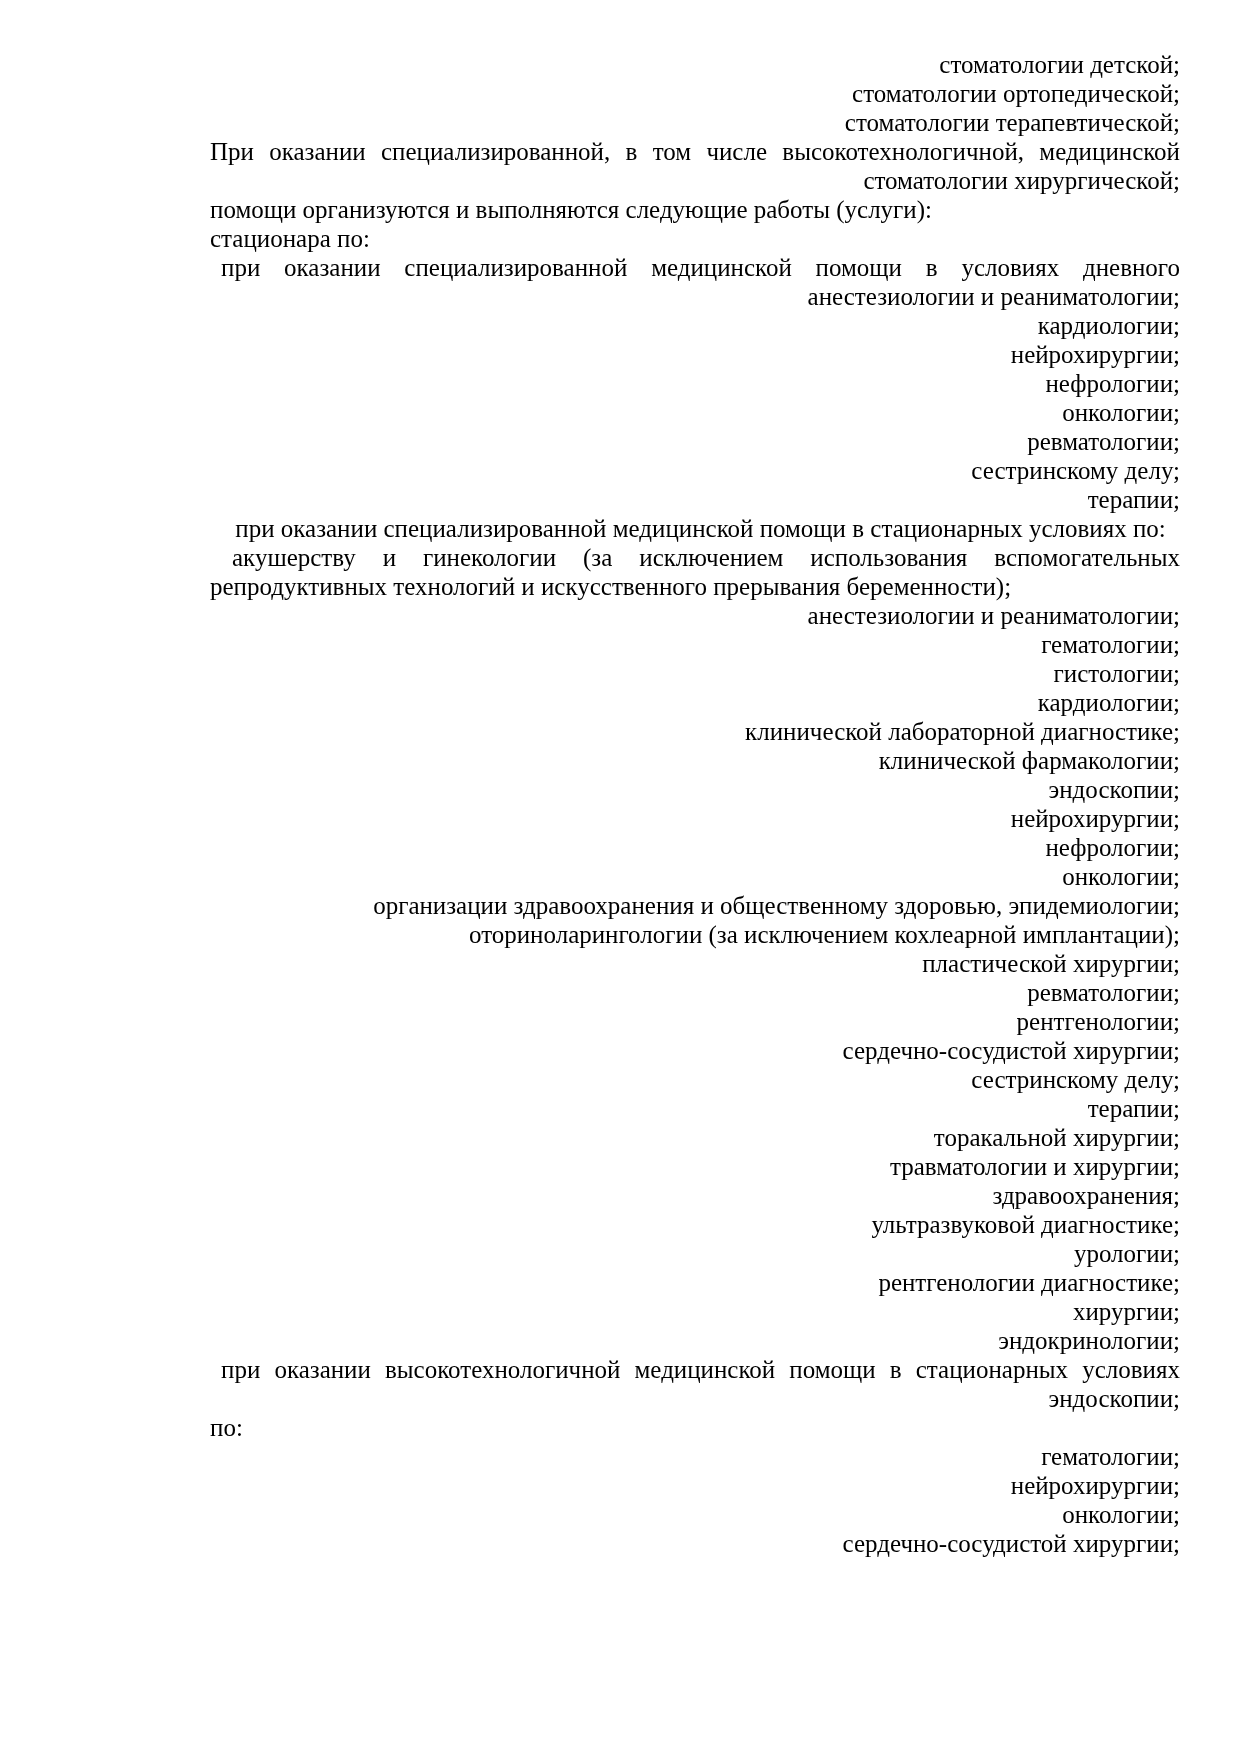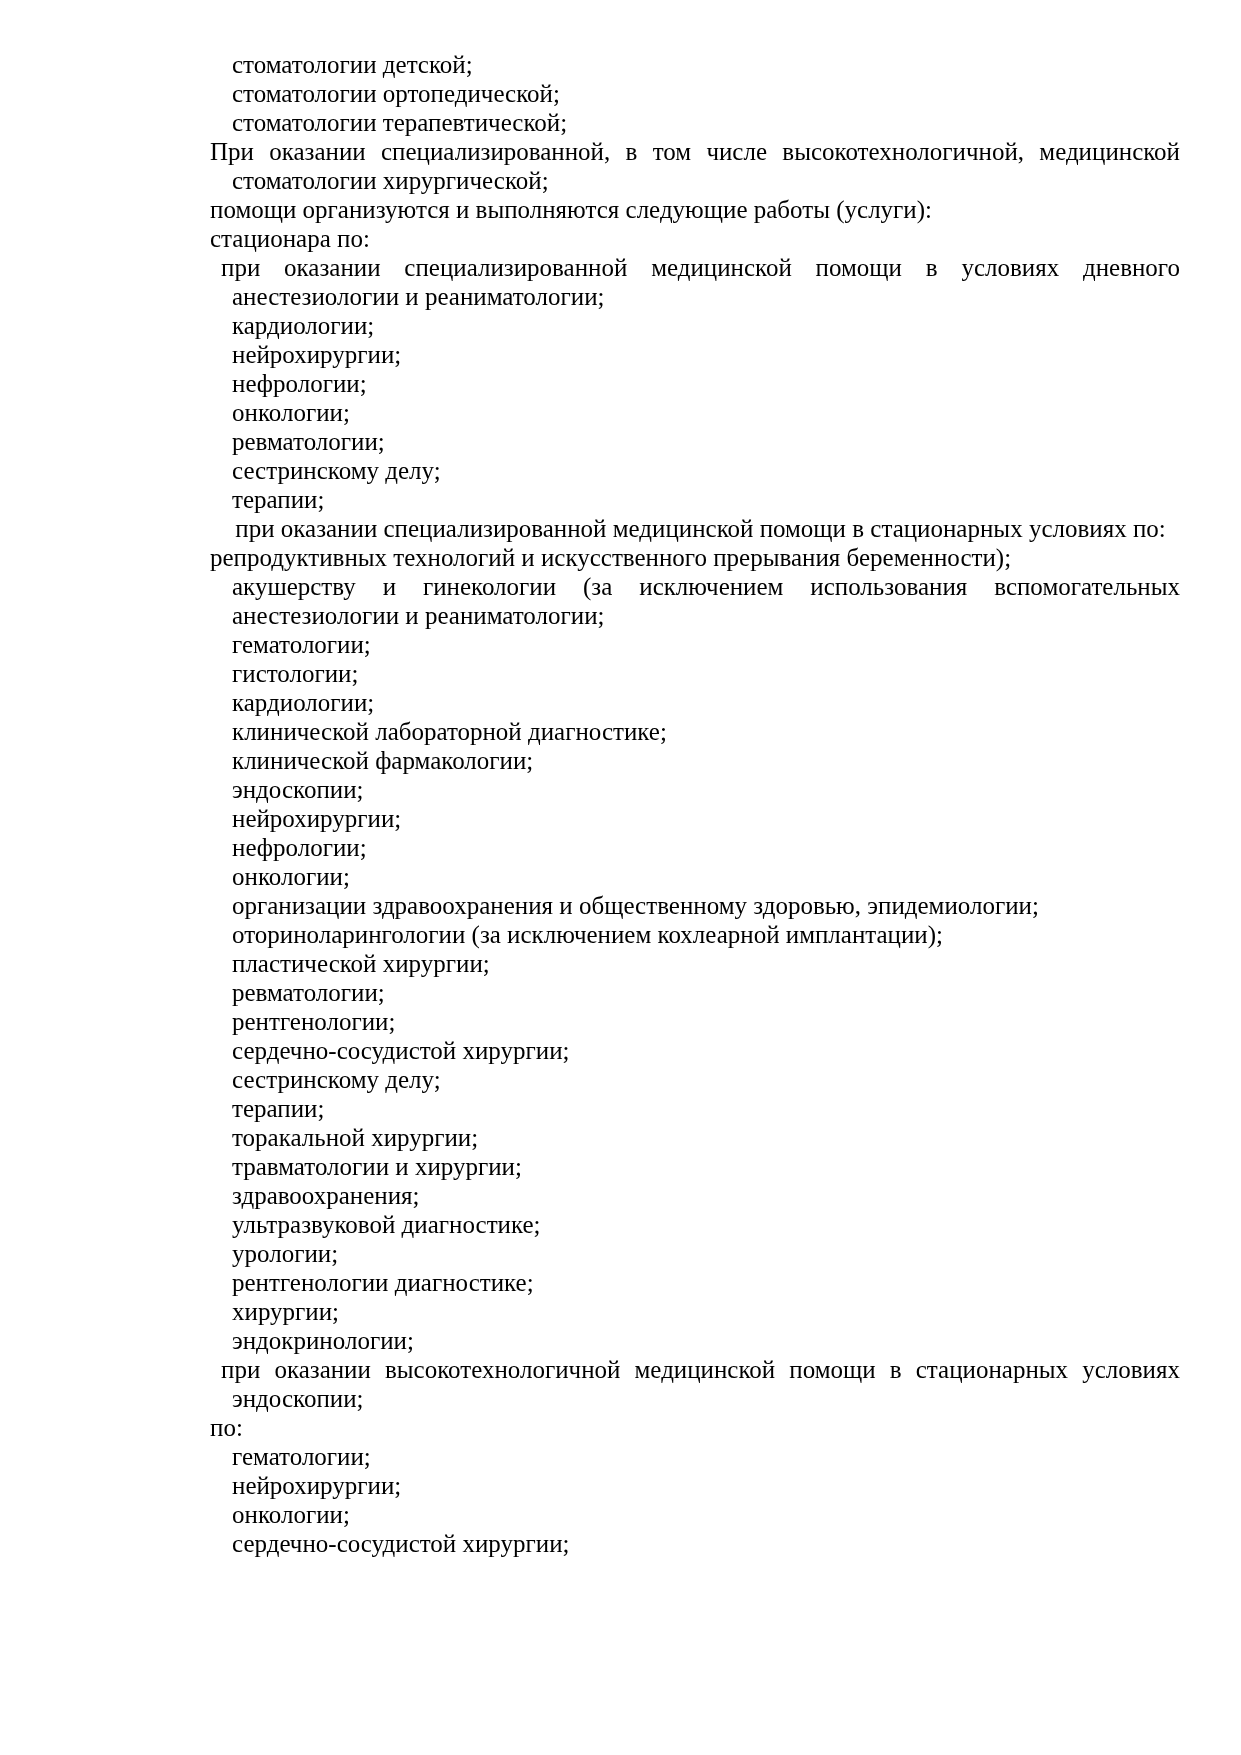--- a/index.html
+++ b/index.html
@@ -19,21 +19,21 @@
     box-sizing: border-box;
     width: 1241px;
     height: 1755px;
     padding: 50px 61px 0 210px; 
     background: #ffffff;
   }
   .line {
     line-height: 29px;
     text-align: left;
   }
-  .line.indent-item  { text-indent: 22px; }
+  .line.indent-item  { text-indent: 22px; text-align: right; }
   .line.indent-small { text-indent: 11px; text-align: center; }
   .line.stretch {
     text-align: justify;
     text-align-last: justify;
   }
 </style>
 </head>
 <body>
 
 <div class="page" id="document-page">
@@ -47,22 +47,22 @@
     <div class="line indent-small stretch">при оказании специализированной медицинской помощи в условиях дневного</div>
     <div class="line indent-item">анестезиологии и реаниматологии;</div>
     <div class="line indent-item">кардиологии;</div>
     <div class="line indent-item">нейрохирургии;</div>
     <div class="line indent-item">нефрологии;</div>
     <div class="line indent-item">онкологии;</div>
     <div class="line indent-item">ревматологии;</div>
     <div class="line indent-item">сестринскому делу;</div>
     <div class="line indent-item">терапии;</div>
     <div class="line indent-small">при оказании специализированной медицинской помощи в стационарных условиях по:</div>
+    <div class="line indent-item stretch">акушерству и гинекологии (за исключением использования вспомогательных</div>
     <div class="line">репродуктивных технологий и искусственного прерывания беременности);</div>
-    <div class="line indent-item stretch">акушерству и гинекологии (за исключением использования вспомогательных</div>
     <div class="line indent-item">анестезиологии и реаниматологии;</div>
     <div class="line indent-item">гематологии;</div>
     <div class="line indent-item">гистологии;</div>
     <div class="line indent-item">кардиологии;</div>
     <div class="line indent-item">клинической лабораторной диагностике;</div>
     <div class="line indent-item">клинической фармакологии;</div>
     <div class="line indent-item">эндоскопии;</div>
     <div class="line indent-item">нейрохирургии;</div>
     <div class="line indent-item">нефрологии;</div>
     <div class="line indent-item">онкологии;</div>

